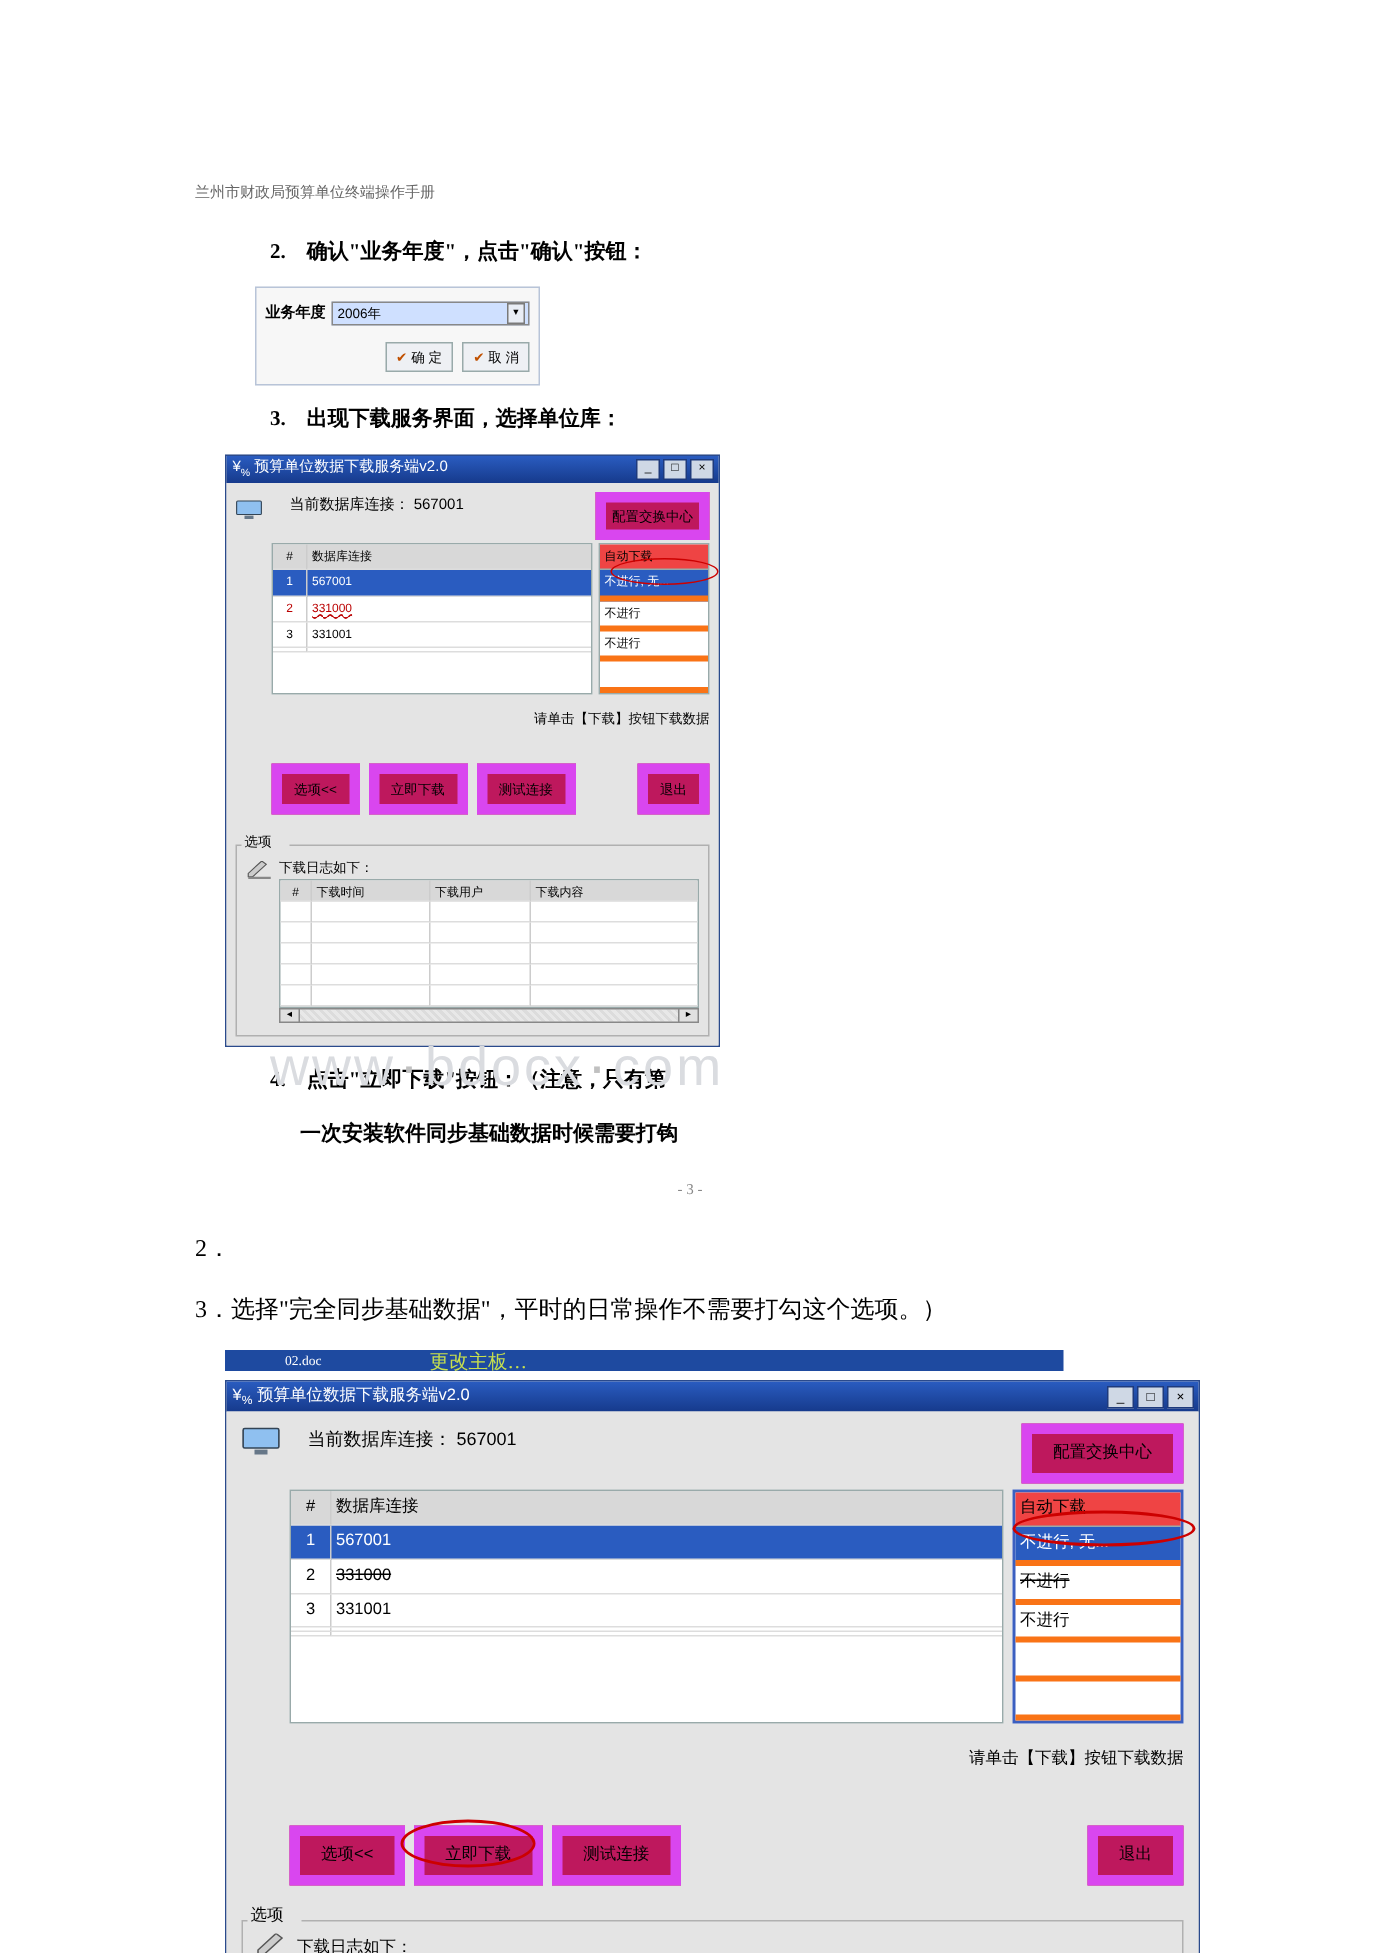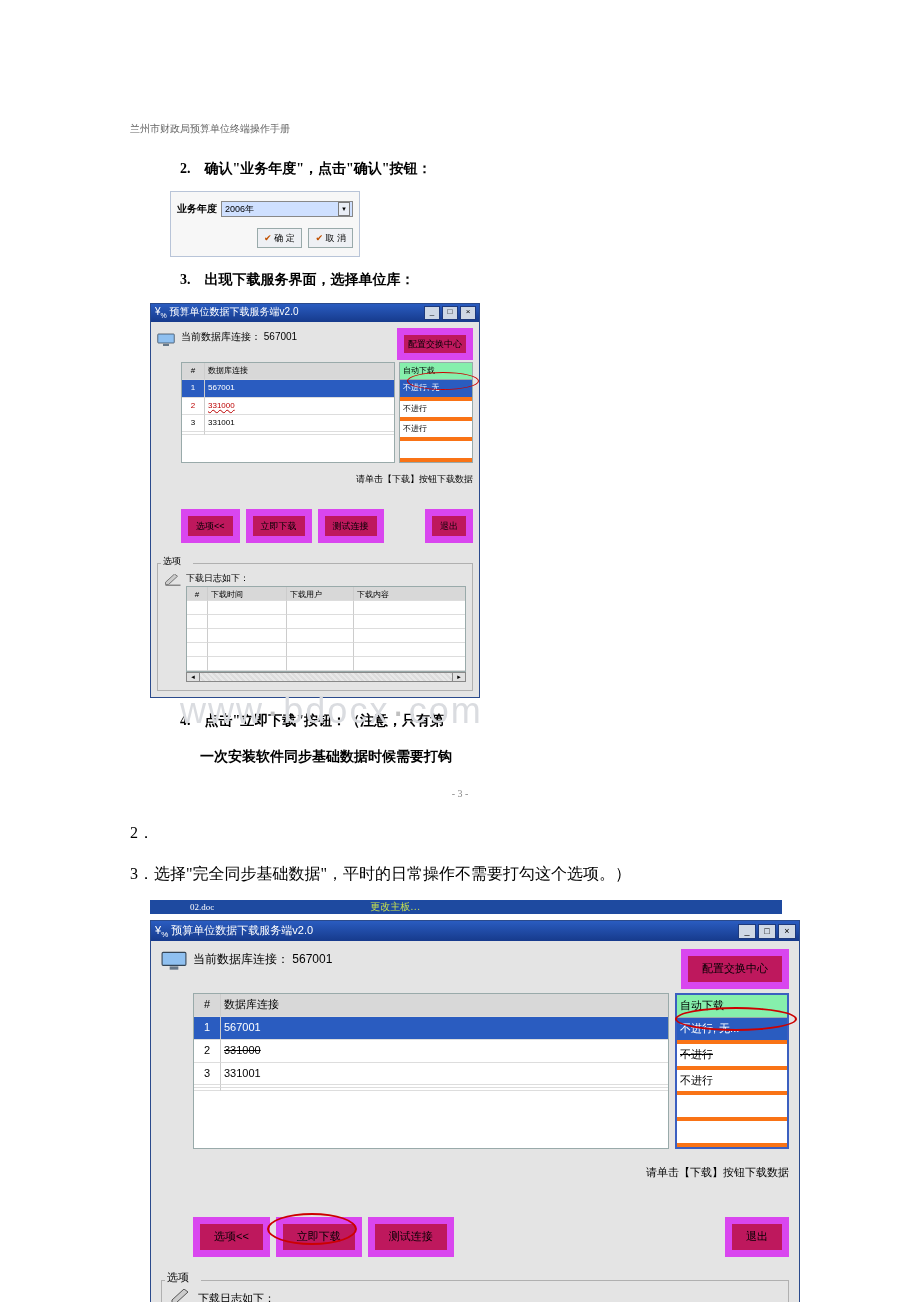--- a/index.html
+++ b/index.html
@@ -91,28 +91,28 @@
   .large .body-pane { padding:8px 10px 8px 10px; }
 
   .section-row { display:flex; align-items:flex-start; gap:6px; }
   .icon-monitor {
     width:18px; height:14px; margin-top:2px;
   }
   .icon-monitor svg { width:100%; height:100%; }
 
   .grid-host { flex:1; }
 
-  .top-labels { display:flex; justify-content:space-between; font-size:10px; margin-bottom:2px;}
+  .top-labels { display:flex; justify-content:space-between; font-size:10px; margin-bottom:2px;margin-left:12px;}
   .large .top-labels { font-size:12px; margin-bottom:4px; }
 
   .right-grid {
     width:72px; border:1px solid #9aa; background:#fff; font-size:8px;
   }
   .large .right-grid { width:110px; font-size:11px; border:2px solid #3b5fc0;}
-  .right-grid .hdr { background:#86efac; border-bottom:1px solid #9aa; padding:1px 3px; }
+  .right-grid .hdr { background:#ef4444; border-bottom:1px solid #9aa; padding:1px 3px; }
   .right-grid .row { border-bottom:4px solid #f97316; padding:1px 3px; }
   .right-grid .row.sel { background:#2a5cc0; color:#fff; }
   .ellipse {
     position:absolute; border:2px solid #c00; border-radius:50%;
     pointer-events:none;
   }
 
   .db-grid {
     flex:1; border:1px solid #9aa; background:#fff; font-size:8px;
   }
@@ -178,23 +178,23 @@
     position:absolute; font-family: Arial, sans-serif; font-size:36px;
     color:#dadce0; letter-spacing:2px; pointer-events:none;
     display:flex; align-items:center;
   }
   .watermark .dot { color:#c0c0c0; font-size:40px; margin:0 2px; line-height:0;}
 
   .page-number { text-align:center; font-size:10px; color:#888; margin:16px 0; }
 
   .para { font-size:16px; margin: 6px 0 12px 0; }
 
-  .blue-strip { height:14px; background:#1e4aa0; margin:10px 0 0 20px; width:632px; display:flex; align-items:center; padding-left:40px; box-sizing:border-box;gap:36px;}
+  .blue-strip { height:14px; background:#1e4aa0; margin:10px 0 0 20px; width:559px; display:flex; align-items:center; padding-left:40px; box-sizing:border-box;}
   .blue-strip .fname { color:#fff; font-size:9px; }
-  .blue-strip .etc { color:#c7e04e; font-size:10px; margin-left:120px;}
+  .blue-strip .etc { color:#c7e04e; font-size:13px; margin-left:72px;}
 
   .rel-wrap { position:relative; }
 </style>
 </head>
 <body>
 
 <div class="page">
 
   <div class="tiny-header">兰州市财政局预算单位终端操作手册</div>
 

